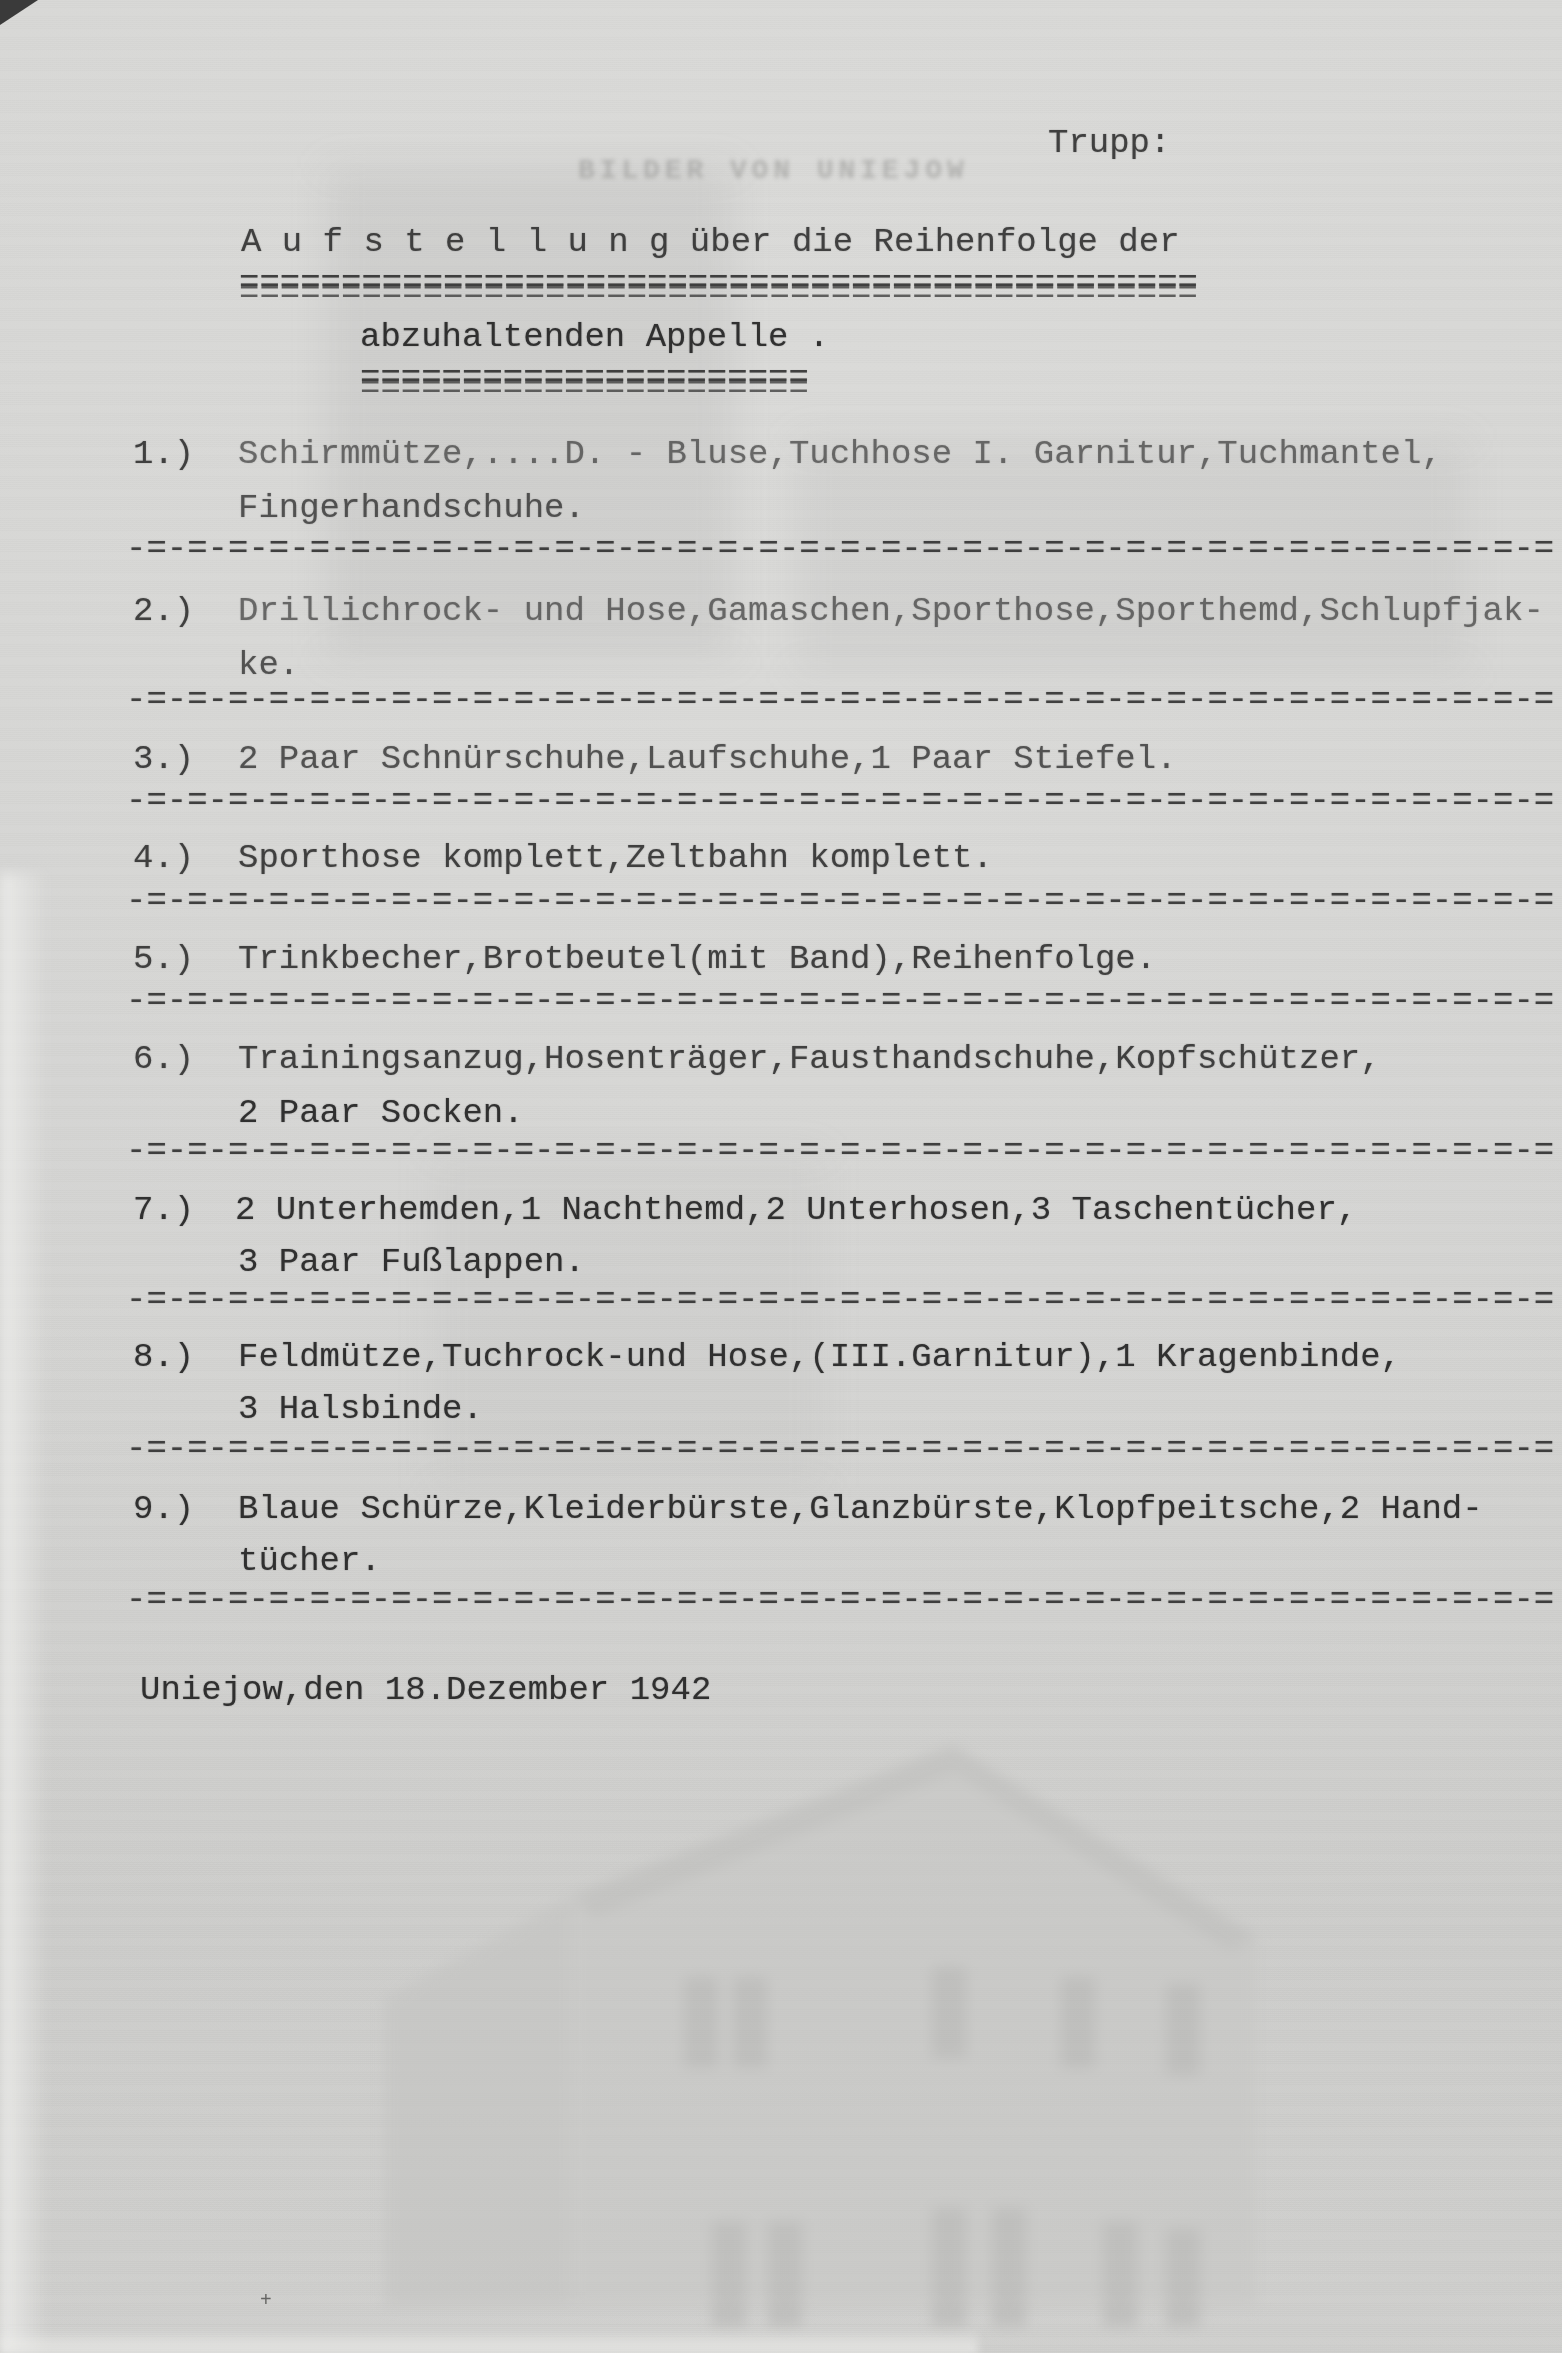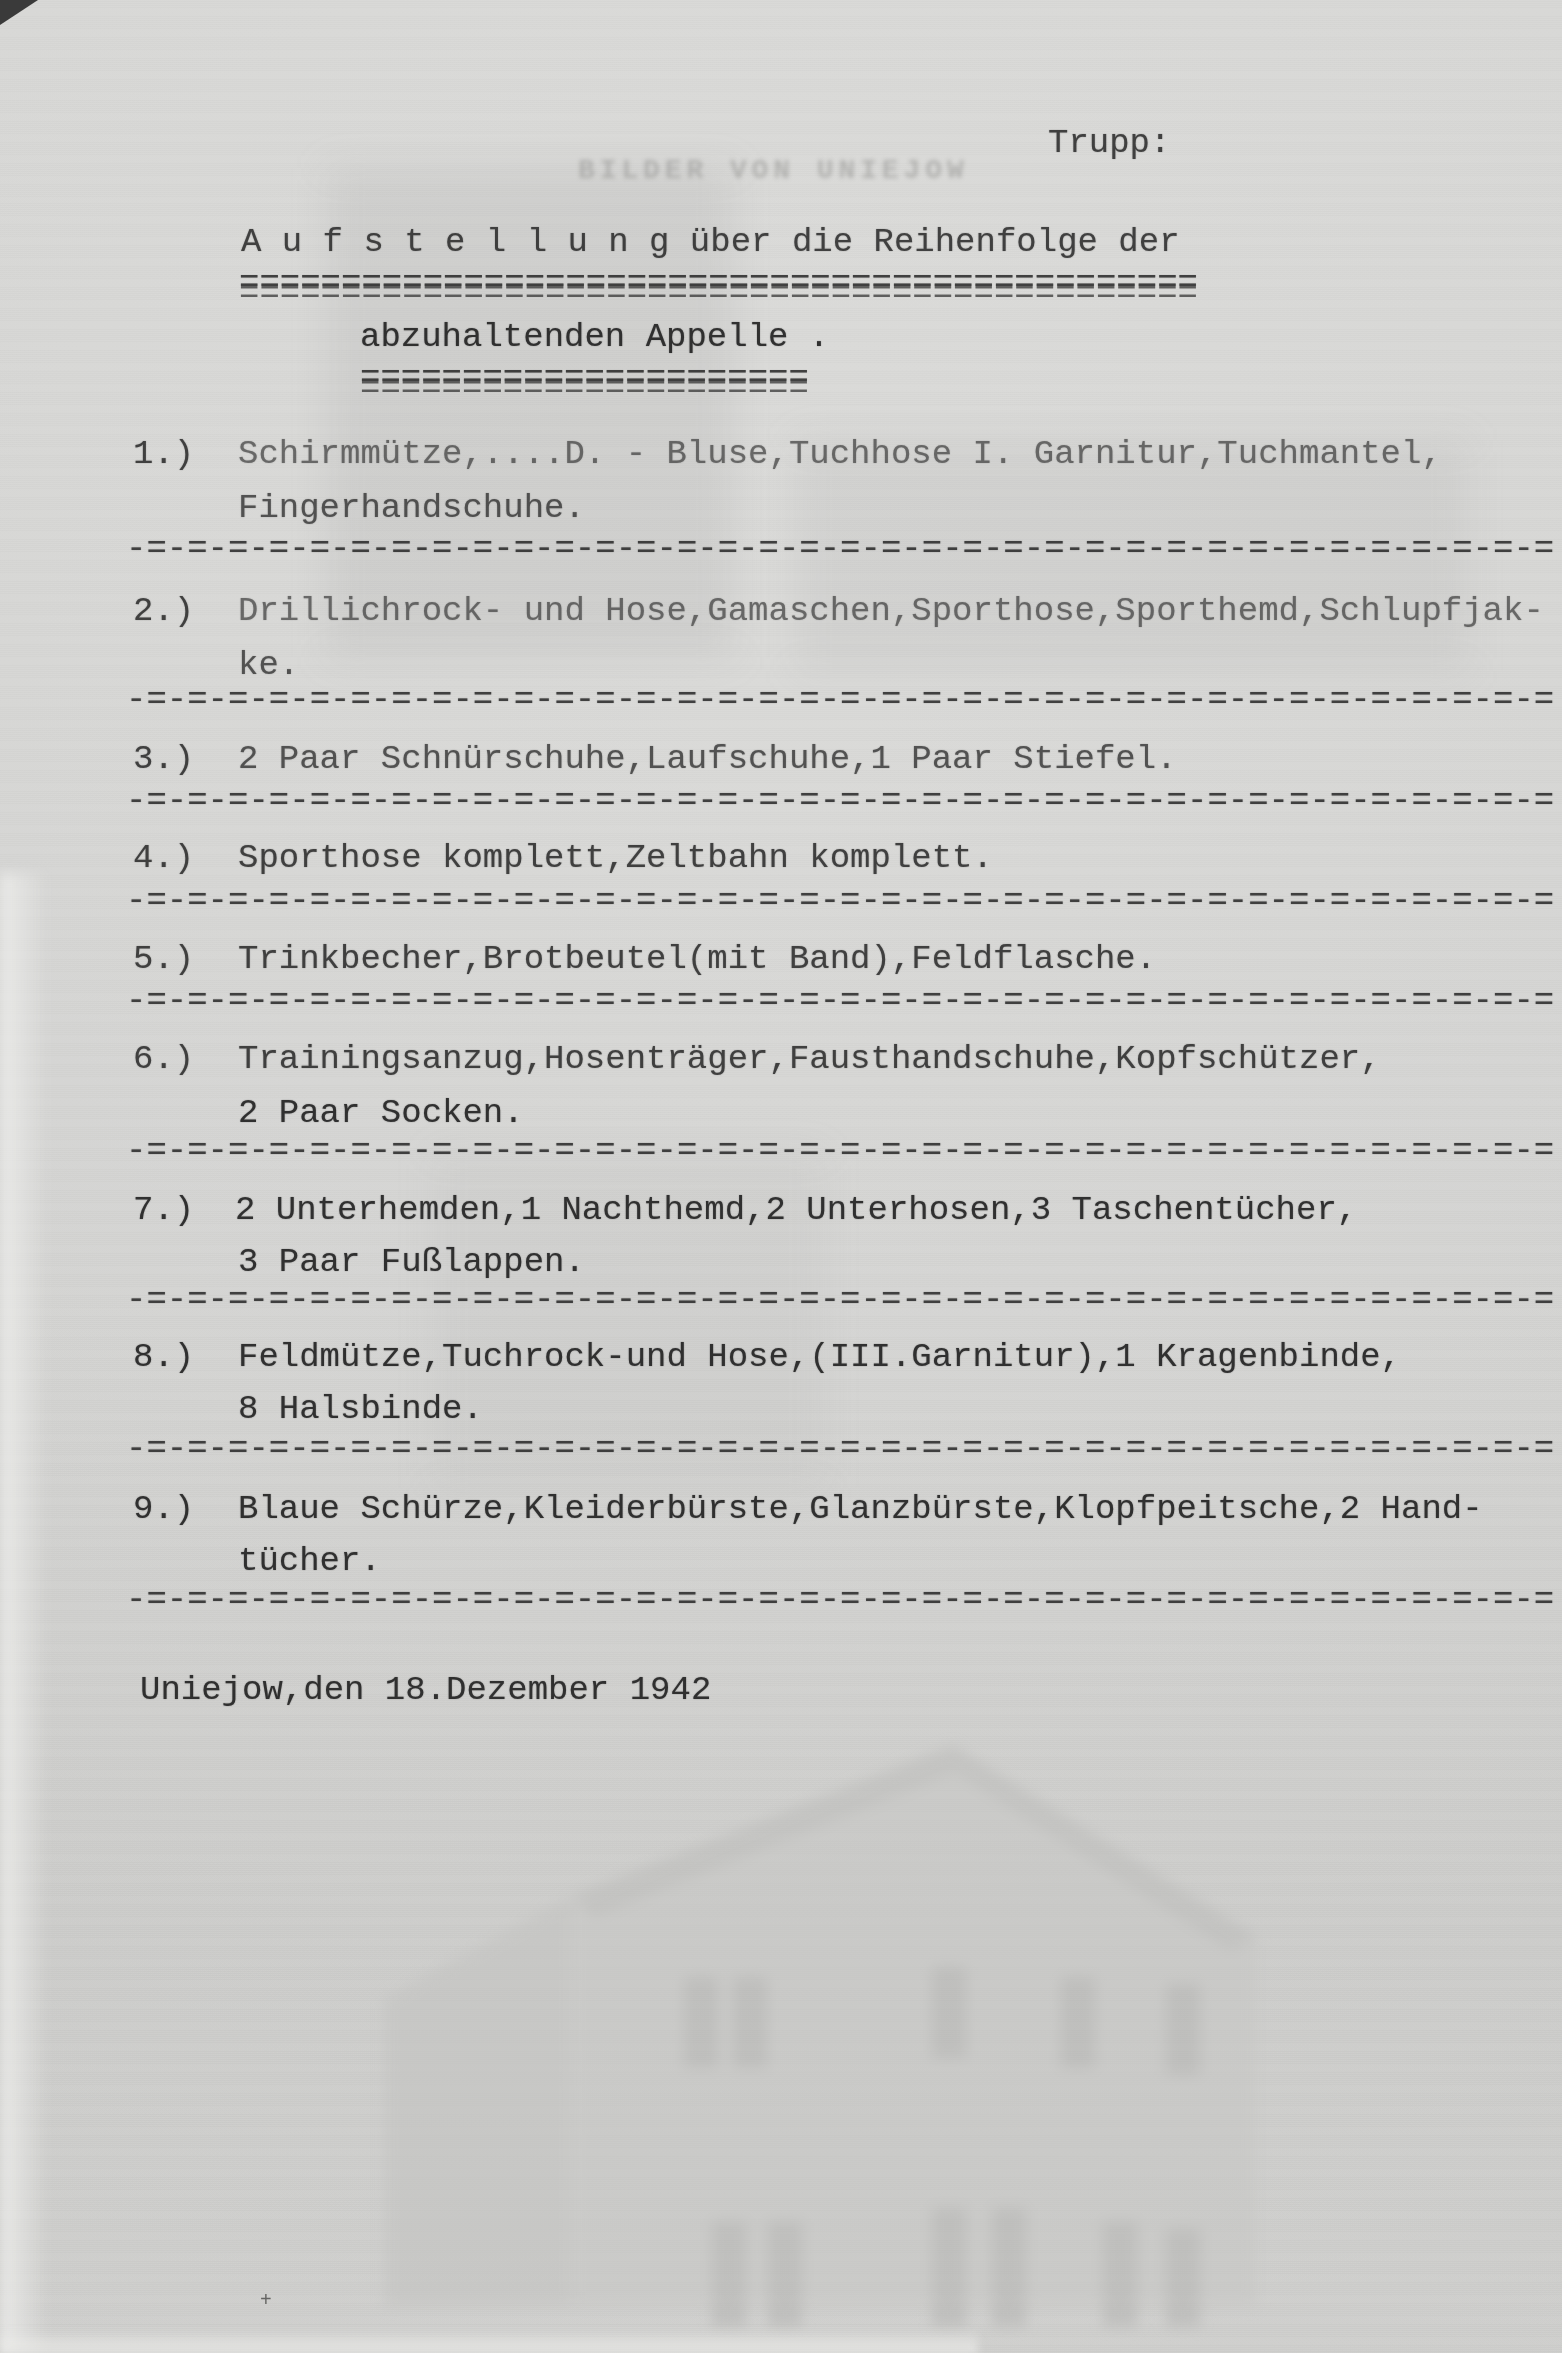--- a/index.html
+++ b/index.html
@@ -127,36 +127,36 @@
 
   <div id="i3-num" class="tw o82">3.)</div>
   <div id="i3-l1" class="tw o72">2 Paar Schnürschuhe,Laufschuhe,1 Paar Stiefel.</div>
   <div id="i3-sep" class="tw sep o82">-=-=-=-=-=-=-=-=-=-=-=-=-=-=-=-=-=-=-=-=-=-=-=-=-=-=-=-=-=-=-=-=-=-=-=</div>
 
   <div id="i4-num" class="tw o82">4.)</div>
   <div id="i4-l1" class="tw o82">Sporthose komplett,Zeltbahn komplett.</div>
   <div id="i4-sep" class="tw sep o82">-=-=-=-=-=-=-=-=-=-=-=-=-=-=-=-=-=-=-=-=-=-=-=-=-=-=-=-=-=-=-=-=-=-=-=</div>
 
   <div id="i5-num" class="tw o82">5.)</div>
-  <div id="i5-l1" class="tw o82">Trinkbecher,Brotbeutel(mit Band),Feldflasche.</div>
+  <div id="i5-l1" class="tw o82">Trinkbecher,Brotbeutel(mit Band),Reihenfolge.</div>
   <div id="i5-sep" class="tw sep o82">-=-=-=-=-=-=-=-=-=-=-=-=-=-=-=-=-=-=-=-=-=-=-=-=-=-=-=-=-=-=-=-=-=-=-=</div>
 
   <div id="i6-num" class="tw o82">6.)</div>
   <div id="i6-l1" class="tw o82">Trainingsanzug,Hosenträger,Fausthandschuhe,Kopfschützer,</div>
   <div id="i6-l2" class="tw o90">2 Paar Socken.</div>
   <div id="i6-sep" class="tw sep o82">-=-=-=-=-=-=-=-=-=-=-=-=-=-=-=-=-=-=-=-=-=-=-=-=-=-=-=-=-=-=-=-=-=-=-=</div>
 
   <div id="i7-num" class="tw o90">7.)</div>
   <div id="i7-l1" class="tw o90">2 Unterhemden,1 Nachthemd,2 Unterhosen,3 Taschentücher,</div>
   <div id="i7-l2" class="tw o90">3 Paar Fußlappen.</div>
   <div id="i7-sep" class="tw sep o82">-=-=-=-=-=-=-=-=-=-=-=-=-=-=-=-=-=-=-=-=-=-=-=-=-=-=-=-=-=-=-=-=-=-=-=</div>
 
   <div id="i8-num" class="tw o90">8.)</div>
   <div id="i8-l1" class="tw o90">Feldmütze,Tuchrock-und Hose,(III.Garnitur),1 Kragenbinde,</div>
-  <div id="i8-l2" class="tw o90">8 Halsbinde.</div>
+  <div id="i8-l2" class="tw o90">3 Halsbinde.</div>
   <div id="i8-sep" class="tw sep o82">-=-=-=-=-=-=-=-=-=-=-=-=-=-=-=-=-=-=-=-=-=-=-=-=-=-=-=-=-=-=-=-=-=-=-=</div>
 
   <div id="i9-num" class="tw o90">9.)</div>
   <div id="i9-l1" class="tw o90">Blaue Schürze,Kleiderbürste,Glanzbürste,Klopfpeitsche,2 Hand-</div>
   <div id="i9-l2" class="tw o90">tücher.</div>
   <div id="i9-sep" class="tw sep o82">-=-=-=-=-=-=-=-=-=-=-=-=-=-=-=-=-=-=-=-=-=-=-=-=-=-=-=-=-=-=-=-=-=-=-=</div>
 
   <div id="dateline" class="tw o90">Uniejow,den 18.Dezember 1942</div>
 
   <div id="corner-tl"></div>

